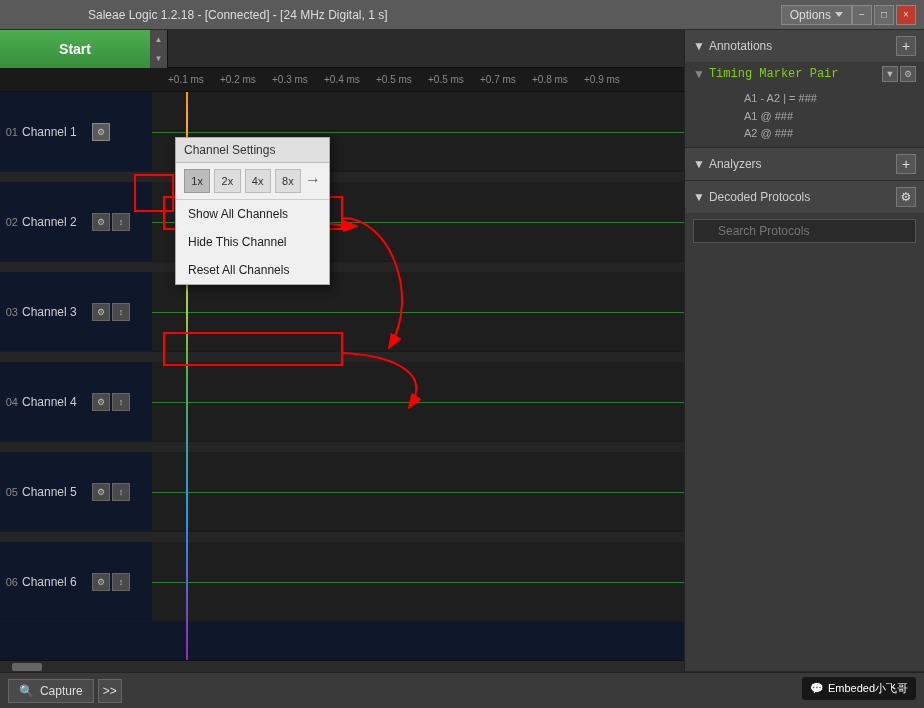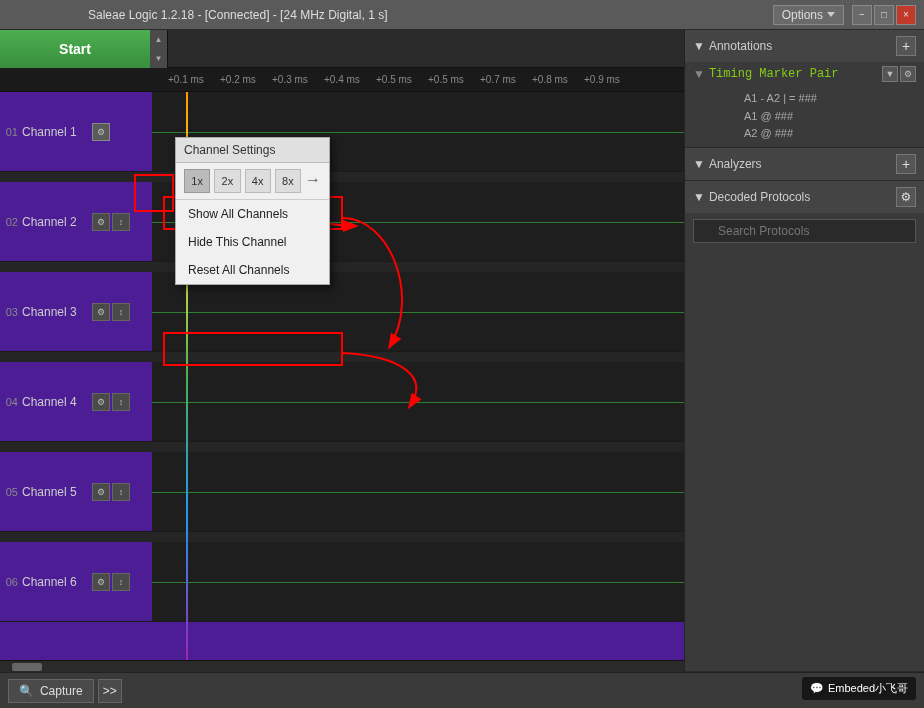--- a/index.html
+++ b/index.html
@@ -61,21 +61,21 @@
     .main-layout {
       display: flex;
       height: calc(708px - 30px - 36px);
     }
 
     
     .left-panel {
       width: 684px;
       display: flex;
       flex-direction: column;
-      background: #4c1d95;
+      background: #0f172a;
       position: relative;
       border-radius: 9px;
     }
 
     
     .start-area {
       height: 38px;
       background: #2a2a2a;
       display: flex;
       align-items: center;
@@ -490,21 +490,21 @@
       border-top: 5px solid #ccc;
       display: inline-block;
     }
   </style>
 </head>
 <body>
 
 <div class="title-bar">
   <div style="width:80px"></div>
   <div class="title-bar-title">Saleae Logic 1.2.18 - [Connected] - [24 MHz Digital, 1 s]</div>
-  <div style="display:flex;align-items:flex-start;gap:8px">
+  <div style="display:flex;align-items:flex-start;">
     <button class="options-btn">
       <span>Options</span>
       <span class="triangle-down"></span>
     </button>
     <div class="title-bar-controls">
       <button class="title-bar-btn">−</button>
       <button class="title-bar-btn">□</button>
       <button class="title-bar-btn" style="background:#c0392b">×</button>
     </div>
   </div>

